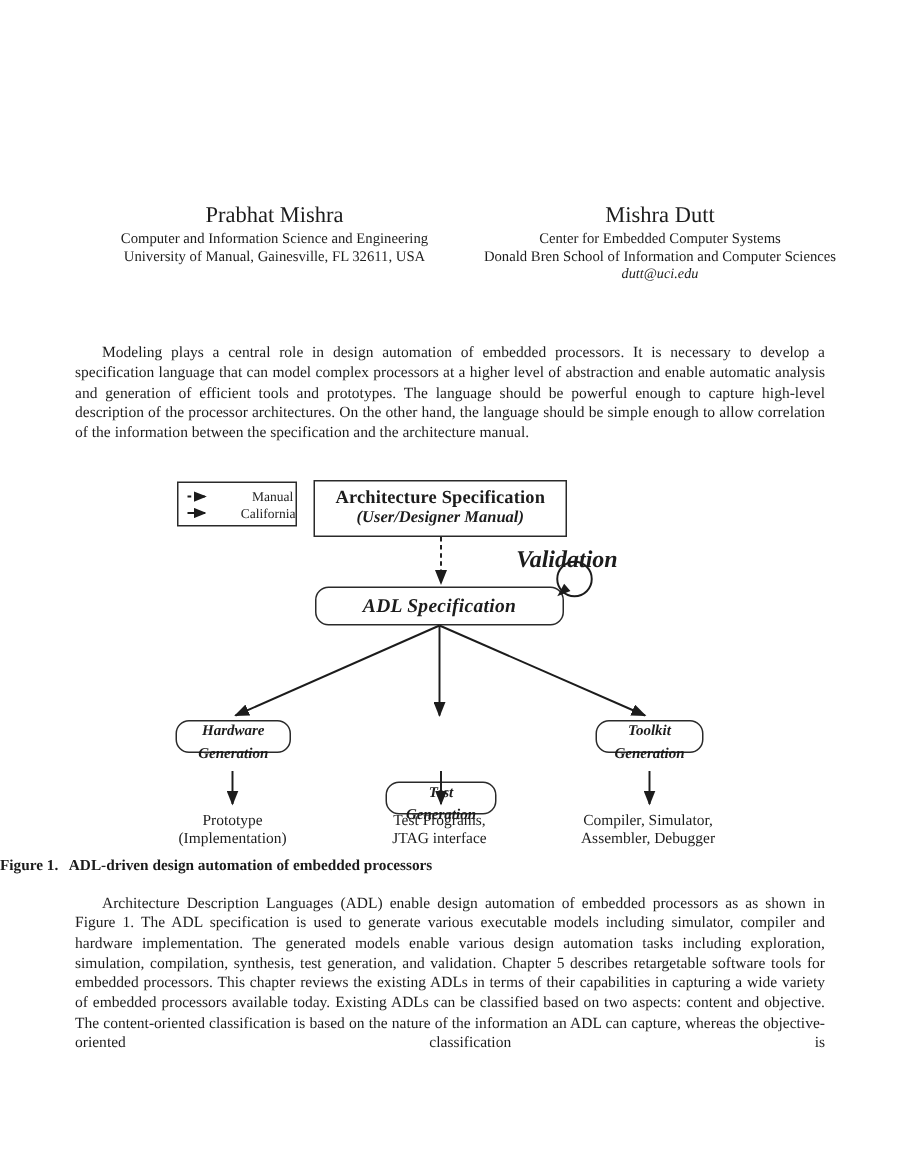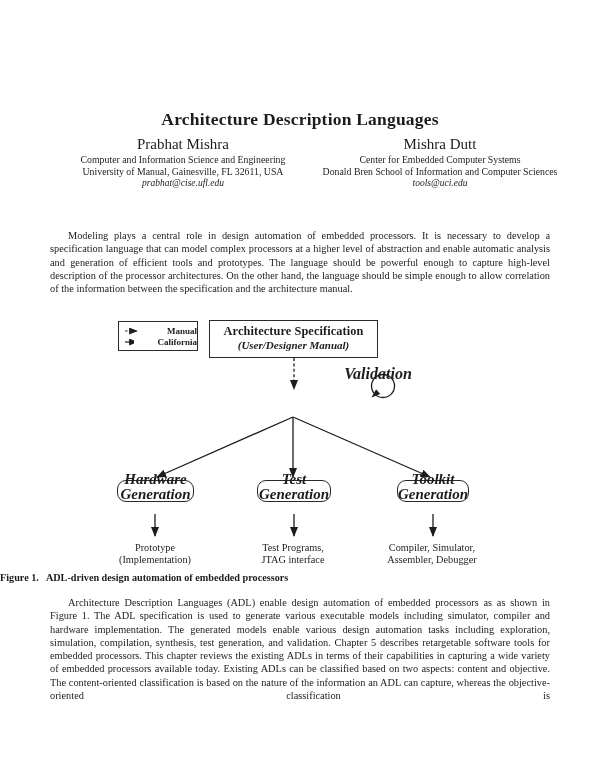--- a/index.html
+++ b/index.html
@@ -33,21 +33,21 @@
 
   .diagram { position:absolute; top:315px; left:0; width:600px; height:278px; }
   .diagram svg.arrows { position:absolute; left:0; top:0; pointer-events:none; z-index:3; }
 
   .legend-box {
     position:absolute; left:118px; top:6px; width:80px; height:30px;
     border:1.2px solid #2a2a2a; background:#fff; z-index:2;
     display:flex; flex-direction:column; justify-content:center; gap:1px; padding-left:5px;
   }
   .legend-row { display:flex; align-items:center; gap:4px; }
-  .legend-label { font-size:9px; font-weight:bold; line-height:10px;padding-left:20px; }
+  .legend-label { font-size:9px; font-weight:normal; line-height:10px;padding-left:20px; }
 
   .arch-box {
     position:absolute; left:209px; top:5px; width:169px; height:38px;
     border:1.6px solid #2a2a2a; background:#fff; z-index:2;
     text-align:center; padding-top:3px;
   }
   .arch-title { font-size:12.3px; font-weight:bold; line-height:15px; letter-spacing:.1px; }
   .arch-sub   { font-size:11px; font-weight:bold; font-style:italic; line-height:13px; }
 
   .validation-label {
@@ -58,57 +58,55 @@
   .adl-box {
     position:absolute; left:210px; top:76px; width:166px; height:26px;
     border:1.4px solid #2a2a2a; border-radius:9px; background:#fff; z-index:2;
     display:flex; align-items:center; justify-content:center;
     font-size:13px; font-weight:bold; font-style:italic; letter-spacing:.2px;
   }
 
   .gen-box {
     position:absolute; top:165px; height:22px;
     border:1.4px solid #2a2a2a; border-radius:9px; background:#fff; z-index:2;
-    display:flex; flex-direction:column; align-items:center; justify-content:flex-end;
-    font-size:15px; font-weight:bold; font-style:italic; line-height:14.5px;
+    display:flex; flex-direction:column; align-items:center; justify-content:flex-start;
+    font-size:10px; font-weight:bold; font-style:italic; line-height:14.5px;
   }
   #hw-box   { left:117px; width:77px; }
-  #test-box { left:257px; width:74px; }
+  #test-box { left:257px; width:74px;margin-top:41px; }
   #tk-box   { left:397px; width:72px; }
 
   .out-label { position:absolute; top:227px; text-align:center; font-size:10.3px; line-height:11.8px; z-index:2; }
   #hw-out   { left:103px; width:104px; }
   #test-out { left:241px; width:104px; }
   #tk-out   { left:360px; width:144px; }
 
   .fig-caption {
     position:absolute; top:257px; left:0; width:600px; z-index:2;
     font-size:10.2px; font-weight:bold;
   }
   .fig-caption .cap-text { margin-left:7px; }
 </style>
 </head>
 <body>
 
 <div class="page">
 
-  <h1 class="paper-title">Architecture Description Languages</h1>
 
   <div class="author-col left">
     <div class="author-name">Prabhat Mishra</div>
     <div class="author-affil">Computer and Information Science and Engineering</div>
     <div class="author-affil">University of Manual, Gainesville, FL 32611, USA</div>
-    <div class="author-email">prabhat@cise.ufl.edu</div>
   </div>
 
   <div class="author-col right">
     <div class="author-name">Mishra Dutt</div>
     <div class="author-affil">Center for Embedded Computer Systems</div>
     <div class="author-affil">Donald Bren School of Information and Computer Sciences</div>
-    <div class="author-email">tools@uci.edu</div>
+    <div class="author-email">dutt@uci.edu</div>
   </div>
 
   <p class="body-par" id="par-1">Modeling plays a central role in design automation of embedded processors. It is necessary to develop a specification language that can model complex processors at a higher level of abstraction and enable automatic analysis and generation of efficient tools and prototypes. The language should be powerful enough to capture high-level description of the processor architectures. On the other hand, the language should be simple enough to allow correlation of the information between the specification and the architecture manual.</p>
 
   <div class="diagram">
 
     <div class="legend-box">
       <div class="legend-row">
         <svg width="20" height="8">
           <defs>
@@ -133,20 +131,21 @@
       </div>
     </div>
 
     <div class="arch-box">
       <div class="arch-title">Architecture Specification</div>
       <div class="arch-sub">(User/Designer Manual)</div>
     </div>
 
     <div class="validation-label">Validation</div>
 
+    <div class="adl-box">ADL Specification</div>
 
     <div class="gen-box" id="hw-box">
       <div>Hardware</div>
       <div>Generation</div>
     </div>
     <div class="gen-box" id="test-box">
       <div>Test</div>
       <div>Generation</div>
     </div>
     <div class="gen-box" id="tk-box">

